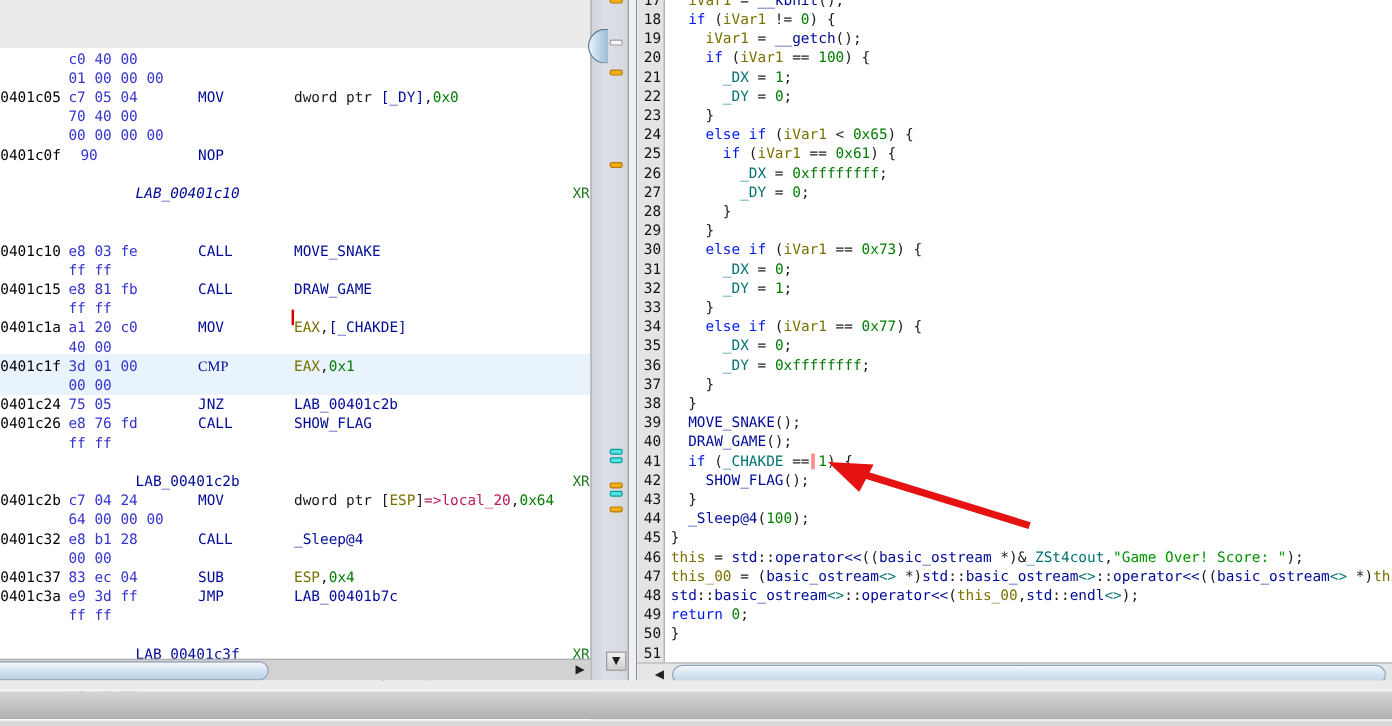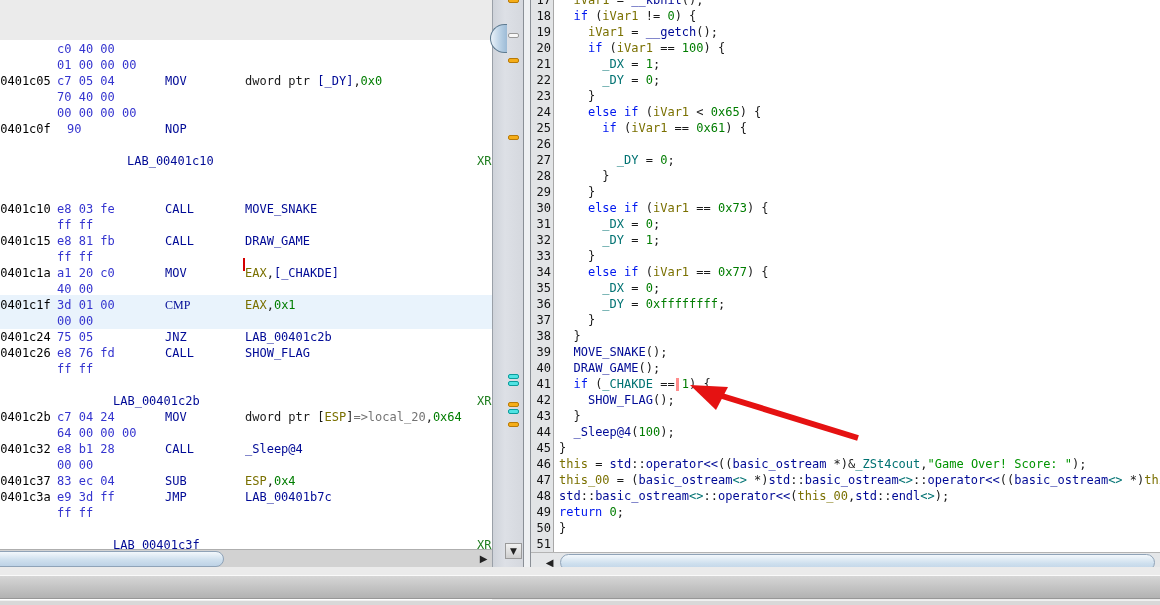--- a/index.html
+++ b/index.html
@@ -21,21 +21,21 @@
 
   
   .tk-p { color:#1a1a1a; }
   .tk-k { color:#0018ef; }
   .tk-r { color:#7a7000; }
   .tk-g { color:#007272; }
   .tk-m { color:#000a96; }
   .tk-n { color:#007d00; }
   .tk-s { color:#009400; }
   .tk-t { color:#007272; }
-  .tk-l { color:#737373; }
+  .tk-l { color:#be185d; }
   .tk-sd { color:#990099; }
 
   
   #marker-gutter { position:absolute; left:492px; top:0; width:31px; height:567px;
                    background:linear-gradient(90deg,#cfd3da,#dde0e6 40%,#d5d8de);
                    border-left:1px solid #9aa0a8; }
   #scroll-ball { position:absolute; left:-3px; top:24px; width:17px; height:29px;
                  border:1px solid #5e7florida0; border:1px solid #5e7a90; border-right:none;
                  border-radius:15px 0 0 15px;
                  background:linear-gradient(90deg,#eaf2f9,#b7cfe4 60%,#9dbbd6); }
@@ -99,21 +99,21 @@
 
   <div id="listing-panel">
     <div id="listing-highlight"></div>
     <div>
         <div class="lrow" style="top: 1px;"><span class="col c-bytes" style="left: 57px;">c0 40 00</span></div>
         <div class="lrow" style="top: 17px;"><span class="col c-bytes" style="left: 57px;">01 00 00 00</span></div>
         <div class="lrow" style="top: 33px;"><span class="col c-addr" style="left: -7px;">00401c05</span><span class="col c-bytes" style="left: 57px;">c7 05 04</span><span class="col c-mne" style="left: 165px;">MOV</span><span class="col" style="left: 245px;"><span class="tk-p">dword ptr </span><span class="tk-m">[_DY]</span><span class="tk-p">,</span><span class="tk-n">0x0</span></span></div>
         <div class="lrow" style="top: 49px;"><span class="col c-bytes" style="left: 57px;">70 40 00</span></div>
         <div class="lrow" style="top: 65px;"><span class="col c-bytes" style="left: 57px;">00 00 00 00</span></div>
         <div class="lrow" style="top: 81px;"><span class="col c-addr" style="left: -7px;">00401c0f</span><span class="col c-bytes" style="left: 67px;">90</span><span class="col c-mne" style="left: 165px;">NOP</span></div>
-        <div class="lrow" style="top: 113px;"><span class="col c-lab" style="left: 127px;">LAB_00401c10</span><span class="col c-xref" style="left: 477px;">XREF</span></div>
+        <div class="lrow" style="top: 113px;"><span class="col c-lab" style="left: 113px; font-style: italic;">LAB_00401c10</span><span class="col c-xref" style="left: 477px;">XREF</span></div>
         <div class="lrow" style="top: 161px;"><span class="col c-addr" style="left: -7px;">00401c10</span><span class="col c-bytes" style="left: 57px;">e8 03 fe</span><span class="col c-mne" style="left: 165px;">CALL</span><span class="col" style="left: 245px;"><span class="tk-m">MOVE_SNAKE</span></span></div>
         <div class="lrow" style="top: 177px;"><span class="col c-bytes" style="left: 57px;">ff ff</span></div>
         <div class="lrow" style="top: 193px;"><span class="col c-addr" style="left: -7px;">00401c15</span><span class="col c-bytes" style="left: 57px;">e8 81 fb</span><span class="col c-mne" style="left: 165px;">CALL</span><span class="col" style="left: 245px;"><span class="tk-m">DRAW_GAME</span></span></div>
         <div class="lrow" style="top: 209px;"><span class="col c-bytes" style="left: 57px;">ff ff</span></div>
         <div class="lrow" style="top: 225px;"><span class="col c-addr" style="left: -7px;">00401c1a</span><span class="col c-bytes" style="left: 57px;">a1 20 c0</span><span class="col c-mne" style="left: 165px;">MOV</span><span class="col" style="left: 245px;"><span class="tk-r">EAX</span><span class="tk-p">,</span><span class="tk-m">[_CHAKDE]</span></span></div>
         <div class="lrow" style="top: 241px;"><span class="col c-bytes" style="left: 57px;">40 00</span></div>
         <div class="lrow" style="top: 257px;"><span class="col c-addr" style="left: -7px;">00401c1f</span><span class="col c-bytes" style="left: 57px;">3d 01 00</span><span class="col c-mne" style="left: 165px; font-family: Liberation Serif, serif;">CMP</span><span class="col" style="left: 245px;"><span class="tk-r">EAX</span><span class="tk-p">,</span><span class="tk-n">0x1</span></span></div>
         <div class="lrow" style="top: 273px;"><span class="col c-bytes" style="left: 57px;">00 00</span></div>
         <div class="lrow" style="top: 289px;"><span class="col c-addr" style="left: -7px;">00401c24</span><span class="col c-bytes" style="left: 57px;">75 05</span><span class="col c-mne" style="left: 165px;">JNZ</span><span class="col" style="left: 245px;"><span class="tk-m">LAB_00401c2b</span></span></div>
         <div class="lrow" style="top: 305px;"><span class="col c-addr" style="left: -7px;">00401c26</span><span class="col c-bytes" style="left: 57px;">e8 76 fd</span><span class="col c-mne" style="left: 165px;">CALL</span><span class="col" style="left: 245px;"><span class="tk-m">SHOW_FLAG</span></span></div>
@@ -185,20 +185,21 @@
         <div class="drow" style="top: 104px;">
           <span class="lnum">24</span>
           <span class="dcode">    <span class="tk-k">else</span><span class="tk-p"> </span><span class="tk-k">if</span><span class="tk-p"> (</span><span class="tk-r">iVar1</span><span class="tk-p"> &lt; </span><span class="tk-n">0x65</span><span class="tk-p">) {</span></span>
         </div>
         <div class="drow" style="top: 120px;">
           <span class="lnum">25</span>
           <span class="dcode">      <span class="tk-k">if</span><span class="tk-p"> (</span><span class="tk-r">iVar1</span><span class="tk-p"> == </span><span class="tk-n">0x61</span><span class="tk-p">) {</span></span>
         </div>
         <div class="drow" style="top: 136px;">
           <span class="lnum">26</span>
+          <span class="dcode">        <span class="tk-g">_DX</span><span class="tk-p"> = </span><span class="tk-n">0xffffffff</span><span class="tk-p">;</span></span>
         </div>
         <div class="drow" style="top: 152px;">
           <span class="lnum">27</span>
           <span class="dcode">        <span class="tk-g">_DY</span><span class="tk-p"> = </span><span class="tk-n">0</span><span class="tk-p">;</span></span>
         </div>
         <div class="drow" style="top: 168px;">
           <span class="lnum">28</span>
           <span class="dcode">      <span class="tk-p">}</span></span>
         </div>
         <div class="drow" style="top: 184px;">

